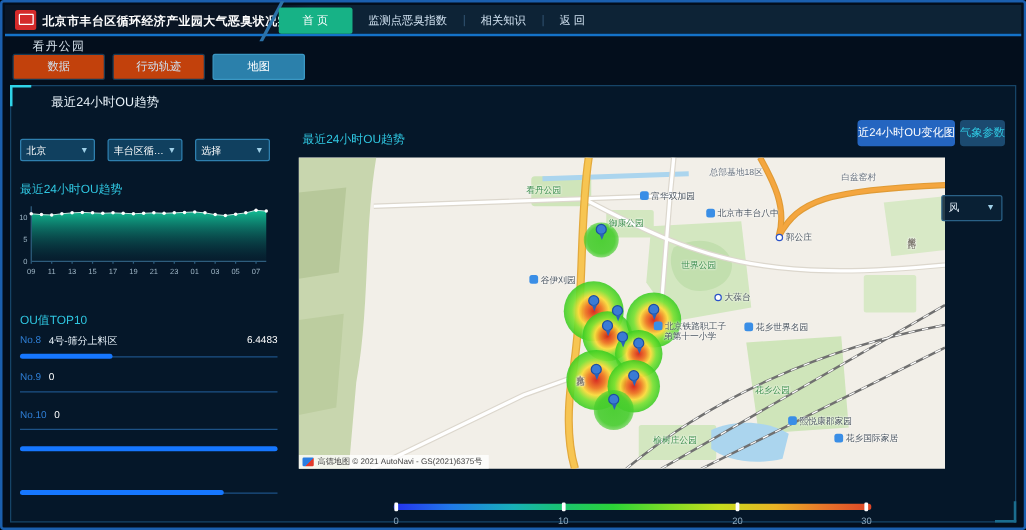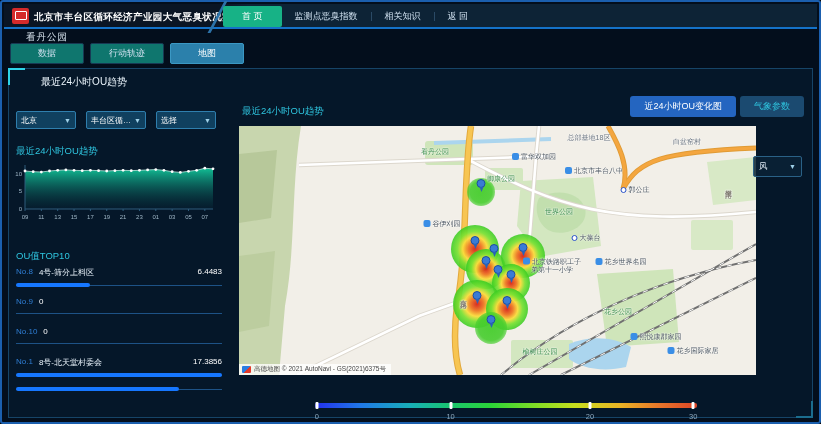--- a/index.html
+++ b/index.html
@@ -22,21 +22,21 @@
   .nav{position:absolute;left:219px;top:2px;height:21px;display:flex;align-items:center;}
   .nav-item{font-size:9px;color:#cfe0ef;padding:0 13px;height:21px;line-height:21px;
             cursor:pointer;white-space:nowrap;}
   .nav-item.active{background:#17b286;color:#fff;border-radius:2px;padding:0 19px;}
   .nav-sep{width:1px;height:9px;background:#2a4a66;}
 
   
   .pub-label{position:absolute;left:24px;top:29px;font-size:9.5px;color:#d8e4ee;letter-spacing:1px;}
   .tabs{position:absolute;left:8px;top:41px;display:flex;gap:6px;}
   .tab{width:72px;height:19px;line-height:19px;text-align:center;font-size:9px;
-       background:#0f766e;border:1px solid #173a54;color:#cfe0ef;border-radius:2px;cursor:pointer;}
+       background:#c2410c;border:1px solid #173a54;color:#cfe0ef;border-radius:2px;cursor:pointer;}
   .tab.active{background:#2b80ab;border-color:#3b98c4;color:#fff;}
 
   
   .panel{position:absolute;left:6px;top:66px;right:6px;bottom:4px;
          border:1px solid #164467;background:#051729;}
   .panel::before{content:'';position:absolute;left:-1px;top:-1px;width:15px;height:15px;
                  border-left:2px solid #2fd3e8;border-top:2px solid #2fd3e8;}
   .panel::after{content:'';position:absolute;right:-1px;bottom:-1px;width:15px;height:15px;
                 border-right:2px solid #1b6d8e;border-bottom:2px solid #1b6d8e;}
   .panel-title{position:absolute;left:32px;top:6px;font-size:10px;color:#eaf4fb;}
@@ -56,21 +56,21 @@
   .rk-rank{font-size:8px;color:#2f7fd6;margin-right:6px;white-space:nowrap;}
   .rk-name{flex:1;font-size:8px;color:#e8f2fa;white-space:nowrap;overflow:hidden;}
   .rk-val{font-size:8px;color:#ffffff;}
   .rk-bar{position:relative;height:4px;margin-top:5px;}
   .rk-bar::after{content:'';position:absolute;left:0;right:0;bottom:1px;height:1px;background:#1d5286;}
   .rk-fill{position:absolute;left:0;bottom:0;height:4px;background:#1677ff;border-radius:2px;z-index:1;}
 
   
   .map-title{position:absolute;left:233px;top:36px;font-size:9.5px;color:#2fc6e0;}
   .map-buttons{position:absolute;right:8px;top:27px;display:flex;gap:4px;}
-  .btn{font-size:9px;padding:4px 14px;border-radius:3px;cursor:pointer;white-space:nowrap;}
+  .btn{font-size:9px;padding:4px 0;border-radius:3px;cursor:pointer;white-space:nowrap;}
   .btn.active{background:#2465c0;color:#fff;}
   .btn.ghost{background:#1b4a70;color:#2fc6e0;}
   .layer-select{position:absolute;right:10px;top:87px;width:49px;height:21px;
                 border:1px solid #2a6186;background:rgba(10,34,54,.85);border-radius:2px;
                 display:flex;align-items:center;padding:0 5px;box-sizing:border-box;cursor:pointer;}
   .layer-select .val{flex:1;font-size:8.5px;color:#dfeaf4;}
   .layer-select .chev{font-size:7px;color:#9fd0e8;}
 
   
   .map{position:absolute;left:230px;top:57px;width:517px;height:249px;background:#f2efe8;
@@ -246,25 +246,20 @@
         <div class="rk-row">
           <div class="rk-line">
             <span class="rk-rank">No.10</span>
             <span class="rk-val">0</span>
           </div>
           <div class="rk-bar">
             <div class="rk-fill" style="width: 0%;"></div>
           </div>
         </div>
         <div class="rk-row">
-          <div class="rk-line">
-            <span class="rk-rank">No.1</span>
-            <span class="rk-name">8号-北天堂村委会</span>
-            <span class="rk-val">17.3856</span>
-          </div>
           <div class="rk-bar">
             <div class="rk-fill" style="width: 100%;"></div>
           </div>
         </div>
         <div class="rk-row">
           <div class="rk-bar">
             <div class="rk-fill" style="width: 79%;"></div>
           </div>
         </div>
       </div>

